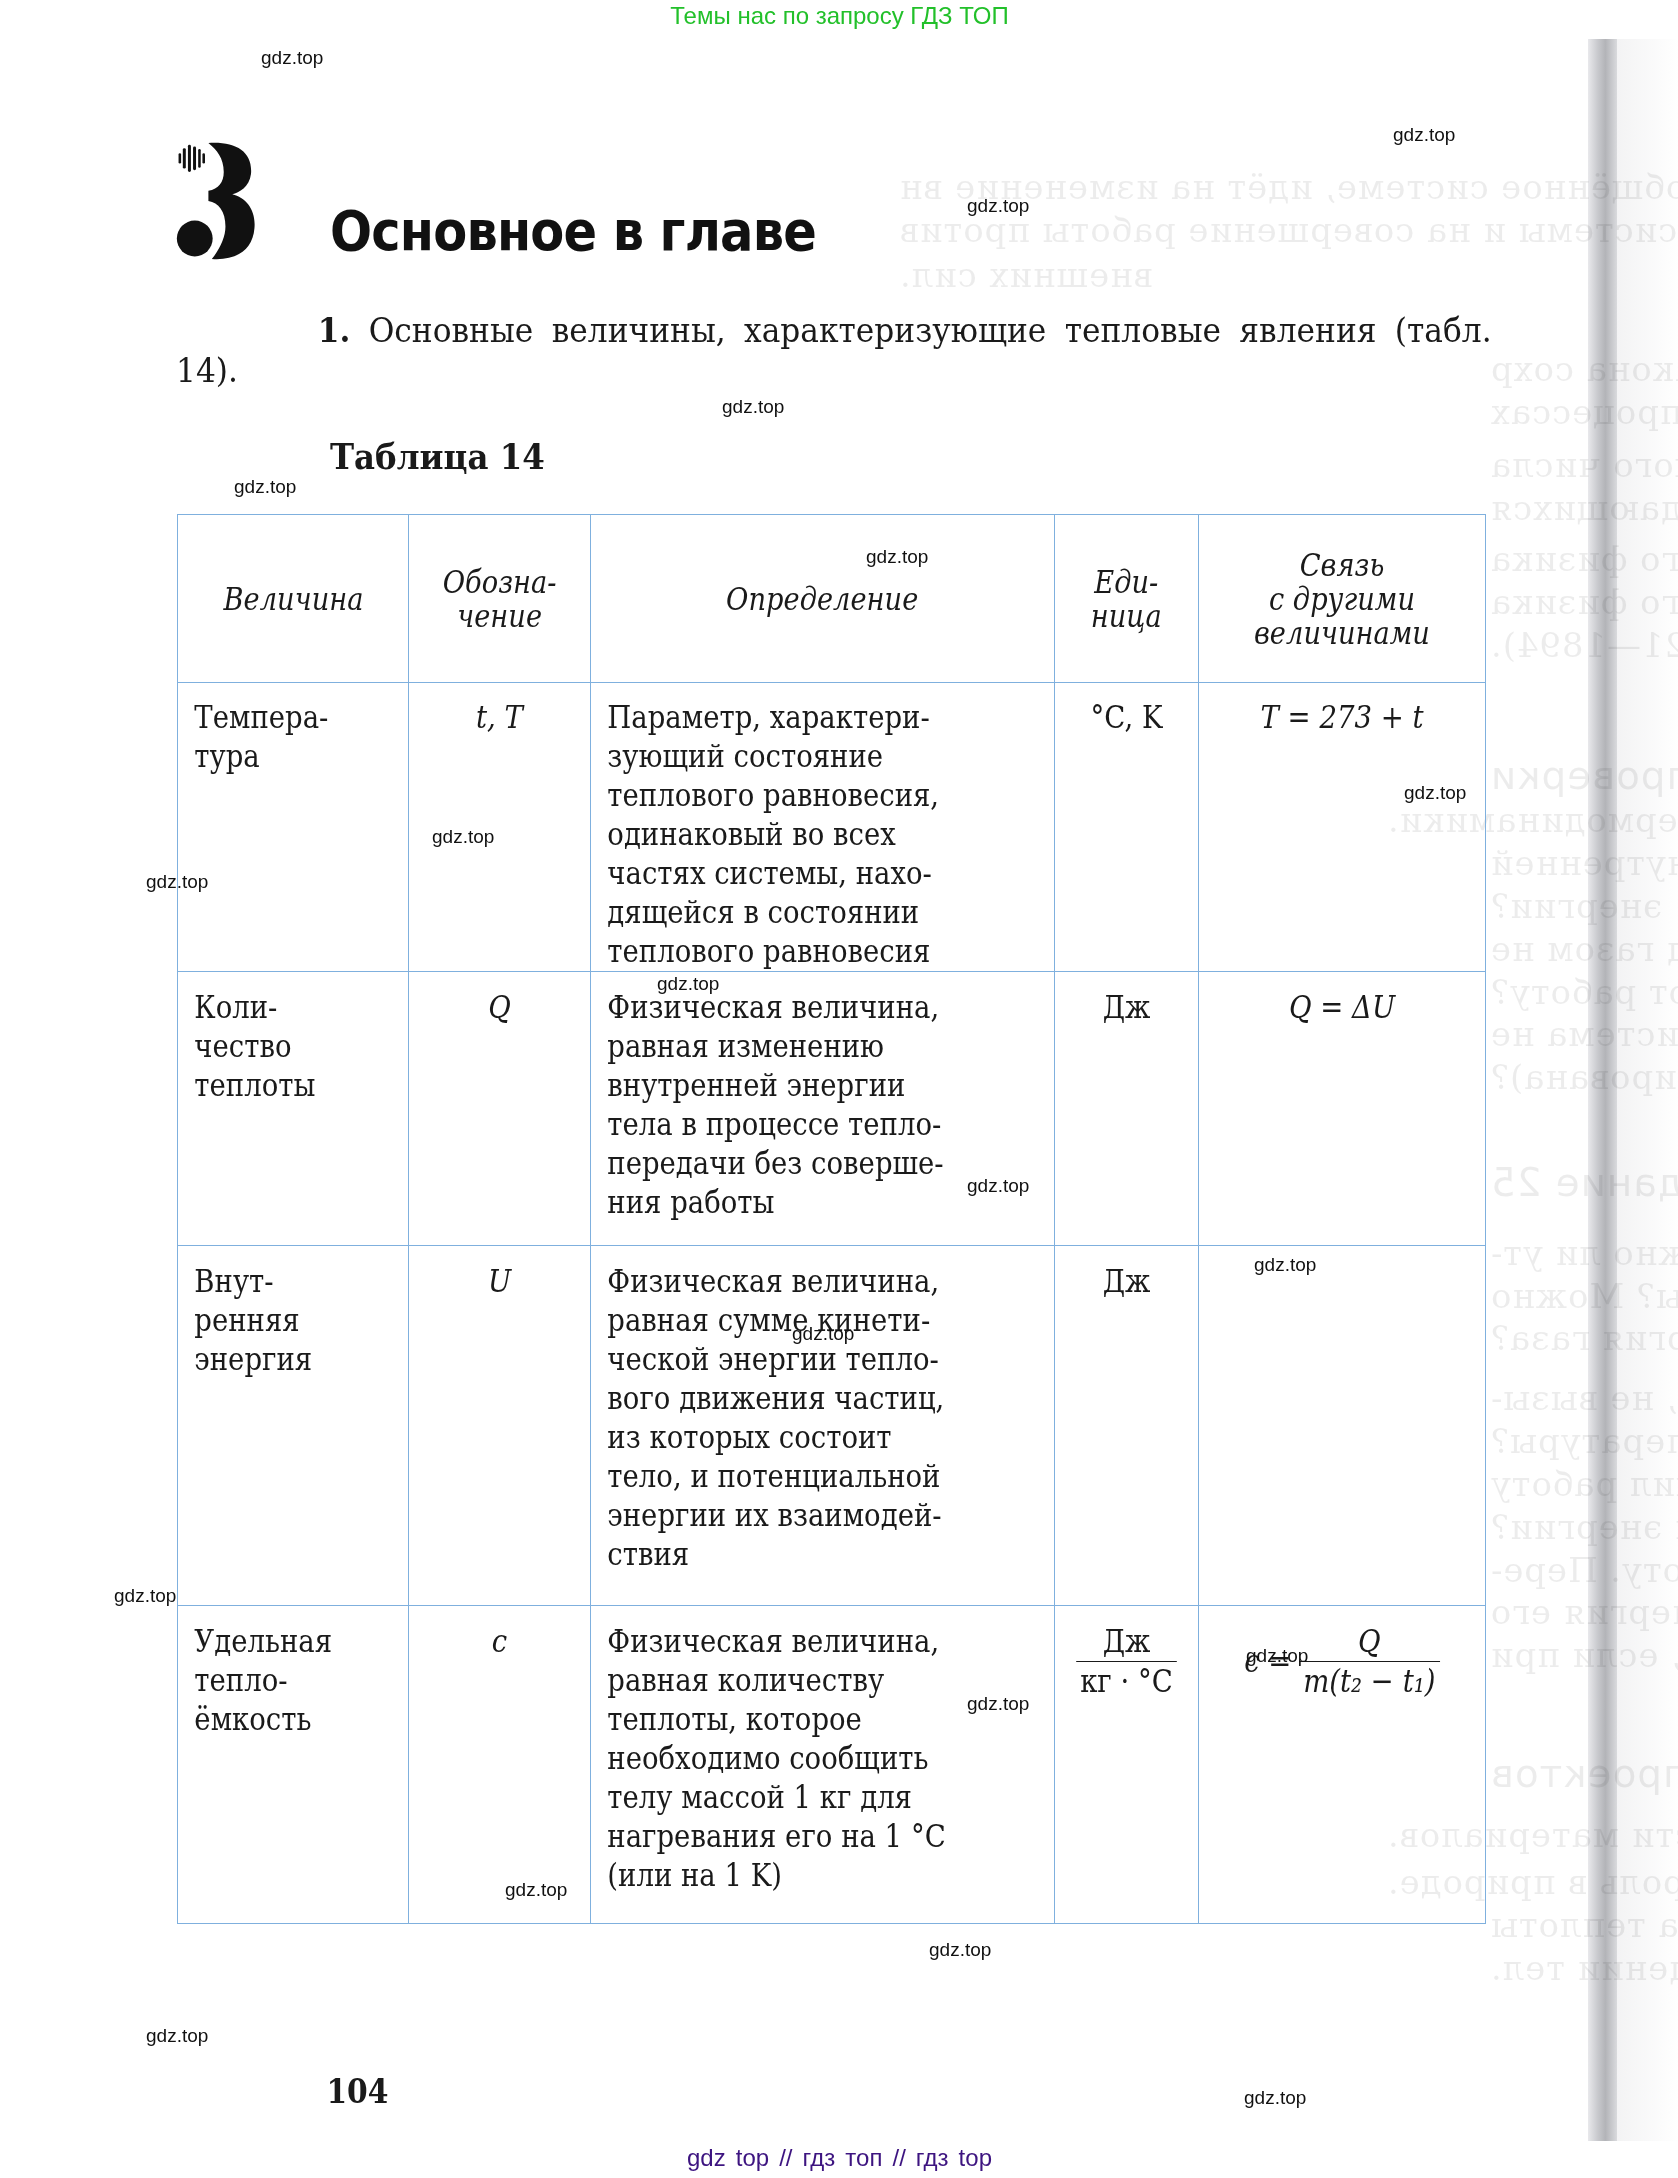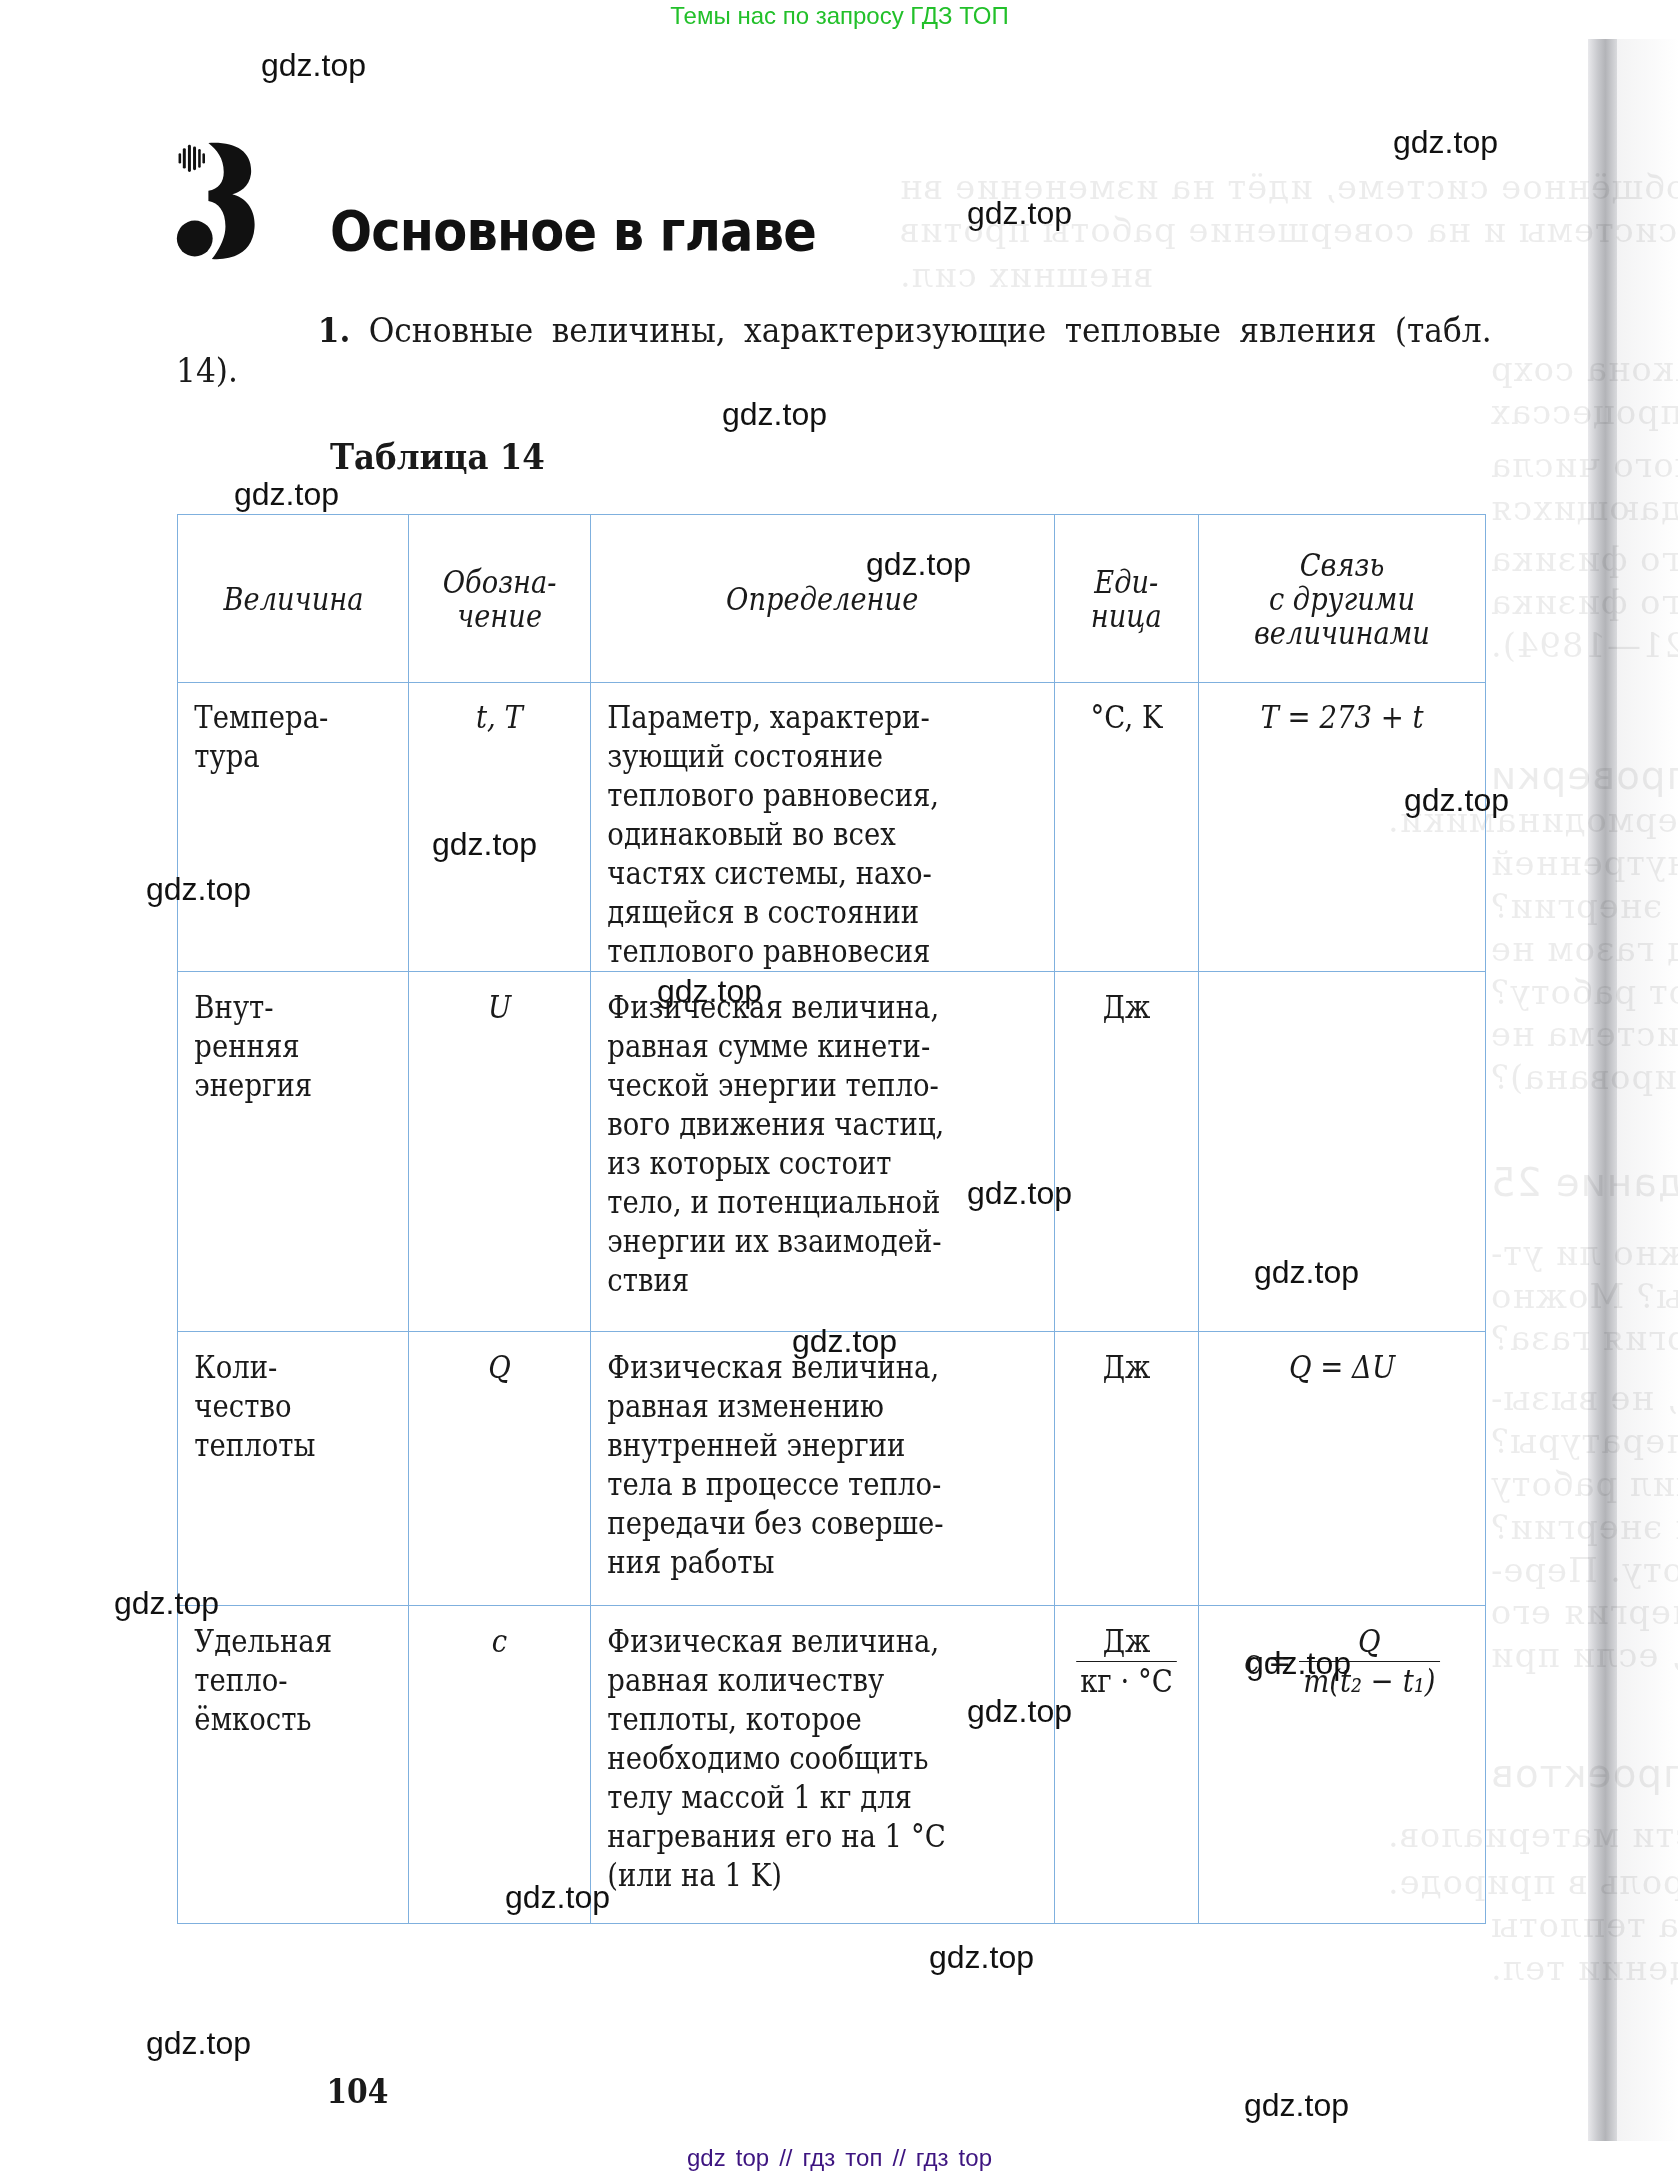--- a/index.html
+++ b/index.html
@@ -21,21 +21,21 @@
   }
   .edge-strip {
     left:1588px; top:39px; width:29px; height:2102px;
     background:linear-gradient(90deg,#e9e9ec 0%,#c7c8cc 35%,#b3b4b8 60%,#d9dadd 100%);
   }
   .edge-fade {
     left:1617px; top:39px; width:62px; height:2102px;
     background:linear-gradient(90deg,#f3f3f4,#ffffff);
   }
   .wm {
-    font-family:"Liberation Sans", sans-serif; font-size:32px; color:#111;
+    font-family:"Liberation Sans", sans-serif; font-size:19px; color:#111;
     white-space:nowrap; z-index:5;
   }
   .ghost {
     color:#000; opacity:0.07; font-family:"DejaVu Serif", serif;
     font-size:34px; white-space:nowrap; transform:scaleX(-1);
     letter-spacing:0.9px;
   }
   .ch-num {
     left:176px; top:141px; width:81px; height:120px;
   }
@@ -194,20 +194,44 @@
 дящейся в состоянии
 теплового равновесия</div>
         </td>
       <td class="c-unit">
           <div class="cell">°C, K</div>
         </td>
       <td class="c-rel">
           <div class="cell">T = 273 + t</div>
         </td>
     </tr>
+    <tr style="height:274px">
+      <td class="c-name">
+          <div class="cell">Коли-
+чество
+теплоты</div>
+        </td>
+      <td class="c-sym">
+          <div class="cell">Q</div>
+        </td>
+      <td class="c-def">
+          <div class="cell">Физическая величина,
+равная изменению
+внутренней энергии
+тела в процессе тепло-
+передачи без соверше-
+ния работы</div>
+        </td>
+      <td class="c-unit">
+          <div class="cell">Дж</div>
+        </td>
+      <td class="c-rel">
+          <div class="cell">Q = ΔU</div>
+        </td>
+    </tr>
     <tr style="height:360px">
       <td class="c-name">
           <div class="cell">Внут-
 ренняя
 энергия</div>
         </td>
       <td class="c-sym">
           <div class="cell">U</div>
         </td>
       <td class="c-def">
@@ -218,44 +242,20 @@
 из которых состоит
 тело, и потенциальной
 энергии их взаимодей-
 ствия</div>
         </td>
       <td class="c-unit">
           <div class="cell">Дж</div>
         </td>
       <td class="c-rel">
           <div class="cell"></div>
-        </td>
-    </tr>
-    <tr style="height:274px">
-      <td class="c-name">
-          <div class="cell">Коли-
-чество
-теплоты</div>
-        </td>
-      <td class="c-sym">
-          <div class="cell">Q</div>
-        </td>
-      <td class="c-def">
-          <div class="cell">Физическая величина,
-равная изменению
-внутренней энергии
-тела в процессе тепло-
-передачи без соверше-
-ния работы</div>
-        </td>
-      <td class="c-unit">
-          <div class="cell">Дж</div>
-        </td>
-      <td class="c-rel">
-          <div class="cell">Q = ΔU</div>
         </td>
     </tr>
     <tr style="height:318px">
       <td class="c-name">
           <div class="cell">Удельная
 тепло-
 ёмкость</div>
         </td>
       <td class="c-sym">
           <div class="cell">c</div>

